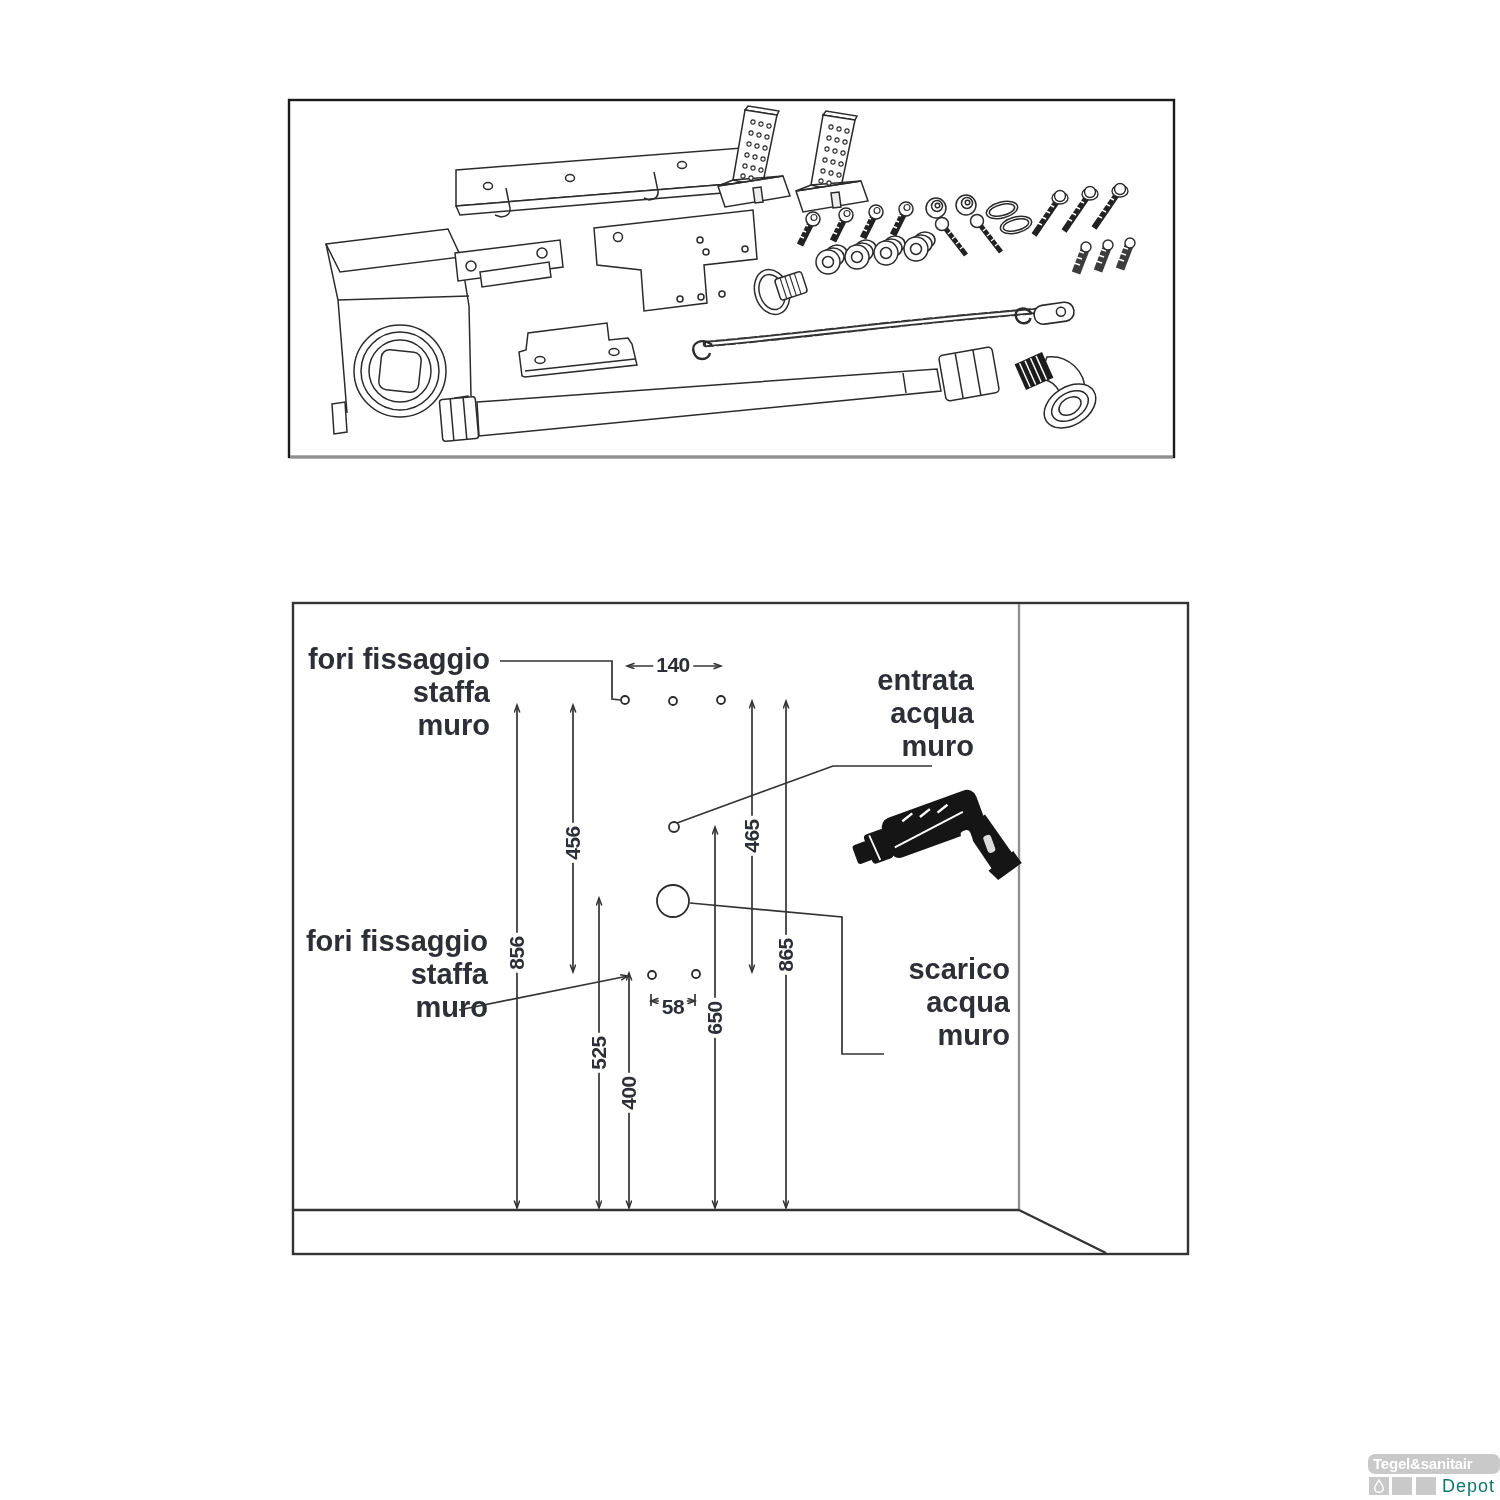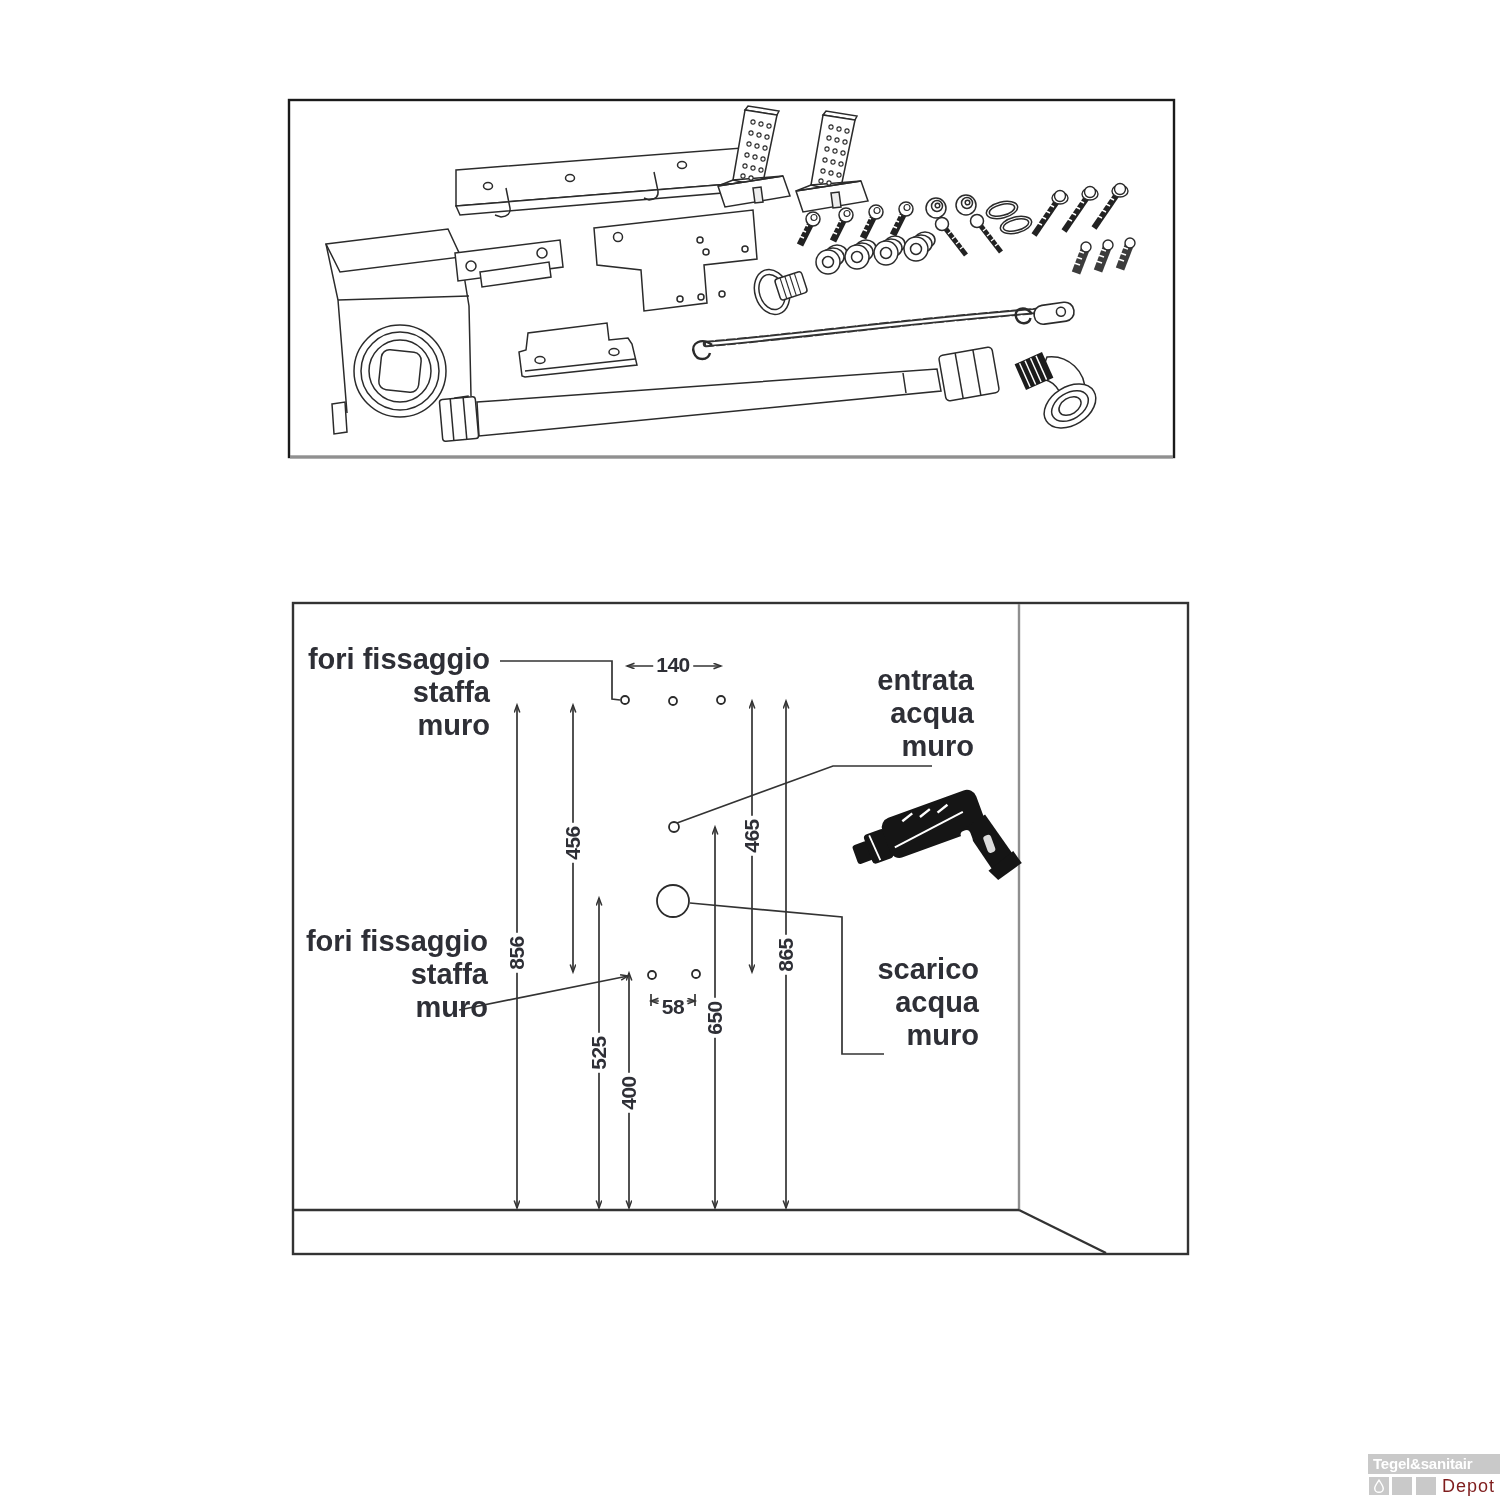--- a/index.html
+++ b/index.html
@@ -8,24 +8,24 @@
   svg.art{position:absolute;left:0;top:0;}
   .lbl{position:absolute;font-weight:600;font-size:29px;line-height:33px;color:#2e2f36;
        white-space:pre-line;}
   .lbl.right{text-align:right;}
   .lbl.center{text-align:right;}
   .dim{position:absolute;font-size:21px;font-weight:600;color:#2e2f36;background:#fff;
        padding:0 3px;transform:translate(-50%,-50%);letter-spacing:-0.5px;}
   .dim.vert{transform:translate(-50%,-50%) rotate(-90deg);}
   .wm-band{position:absolute;left:1368px;top:1454px;width:132px;height:20px;background:#c9c9c9;
            color:#fff;font-size:15px;font-weight:700;line-height:20px;padding-left:5px;
-           box-sizing:border-box;letter-spacing:-0.2px;}
+           box-sizing:border-box;letter-spacing:-0.2px;border-radius:7px;}
   .wm-sq{position:absolute;width:20px;height:18px;background:#c9c9c9;top:1477px;}
   .wm-depot{position:absolute;left:1442px;top:1476px;font-size:18px;font-weight:400;
-            color:#7f1d1d;letter-spacing:1px;}
+            color:#0f766e;letter-spacing:1px;}
   .drop{position:absolute;left:4px;top:2px;}
 </style>
 </head>
 <body>
 
 <div class="page">
 
 <svg class="art" width="1500" height="1500" viewBox="0 0 1500 1500">
   <defs>
     <marker id="ar" markerWidth="12" markerHeight="10" refX="8.5" refY="3" orient="auto-start-reverse" markerUnits="userSpaceOnUse">
@@ -332,21 +332,21 @@
 muro</div>
 
   <div class="lbl center" style="left:794px;top:664px;width:180px;">entrata
 acqua
 muro</div>
 
   <div class="lbl right" style="left:286px;top:925px;width:202px;">fori fissaggio
 staffa
 muro</div>
 
-  <div class="lbl center" style="left:799px;top:953px;width:180px;">scarico
+  <div class="lbl center" style="left:830px;top:953px;width:180px;">scarico
 acqua
 muro</div>
 
   <div class="dim" style="left:673px;top:665px;">140</div>
   <div class="dim vert" style="left:517px;top:953px;">856</div>
   <div class="dim vert" style="left:573px;top:843px;">456</div>
   <div class="dim vert" style="left:599px;top:1053px;">525</div>
   <div class="dim vert" style="left:629px;top:1093px;">400</div>
   <div class="dim vert" style="left:715px;top:1018px;">650</div>
   <div class="dim vert" style="left:752px;top:836px;">465</div>

